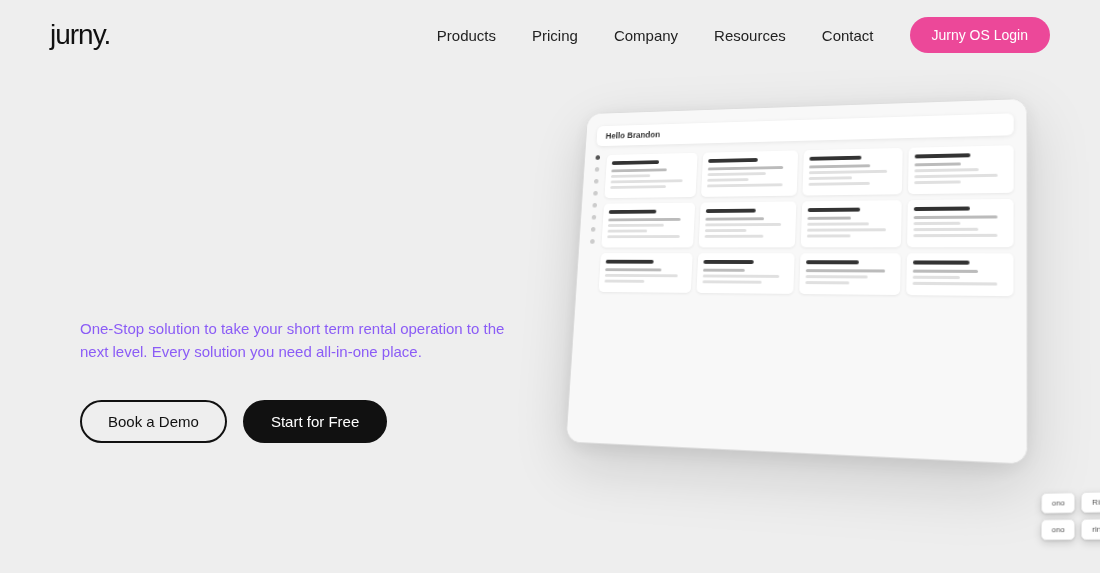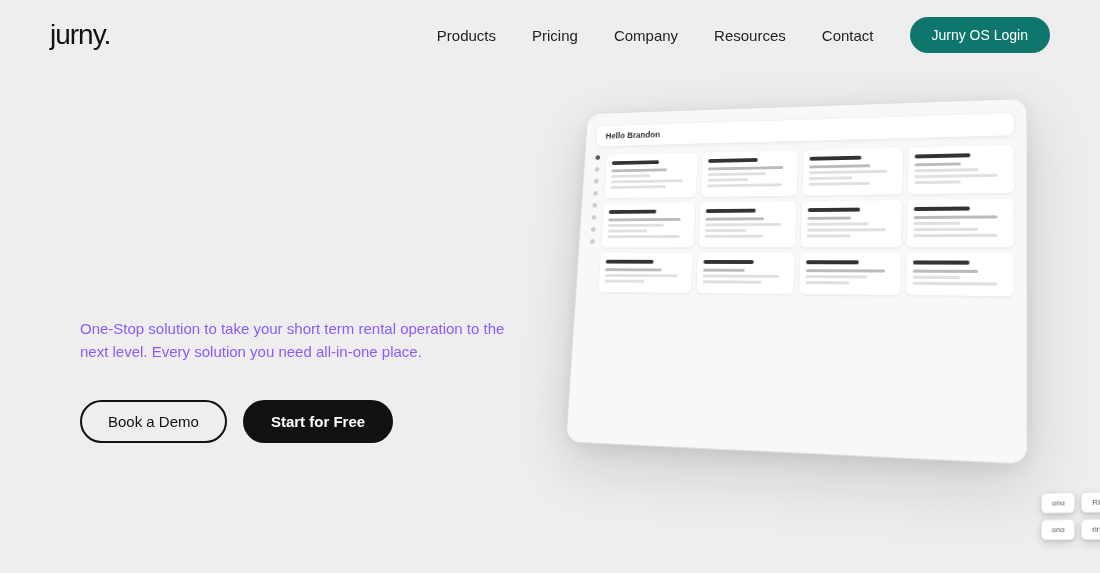--- a/index.html
+++ b/index.html
@@ -40,21 +40,21 @@
     }
 
     nav a {
       text-decoration: none;
       color: #222;
       font-size: 15px;
       font-weight: 400;
     }
 
     .login-btn {
-      background: #0f766e;
+      background: #ec4899;
       color: #fff;
       border: none;
       border-radius: 30px;
       padding: 10px 22px;
       font-size: 14px;
       font-weight: 500;
       cursor: pointer;
       white-space: nowrap;
     }
 
@@ -108,21 +108,21 @@
     }
 
     .btn-start {
       background: #111;
       color: #fff;
       border: 2px solid #111;
       border-radius: 30px;
       padding: 11px 26px;
       font-size: 15px;
       cursor: pointer;
-      font-weight: 700;
+      font-weight: 400;
     }
 
     
     .device-container {
       position: absolute;
       right: -30px;
       top: -20px;
       width: 620px;
       height: 520px;
     }

